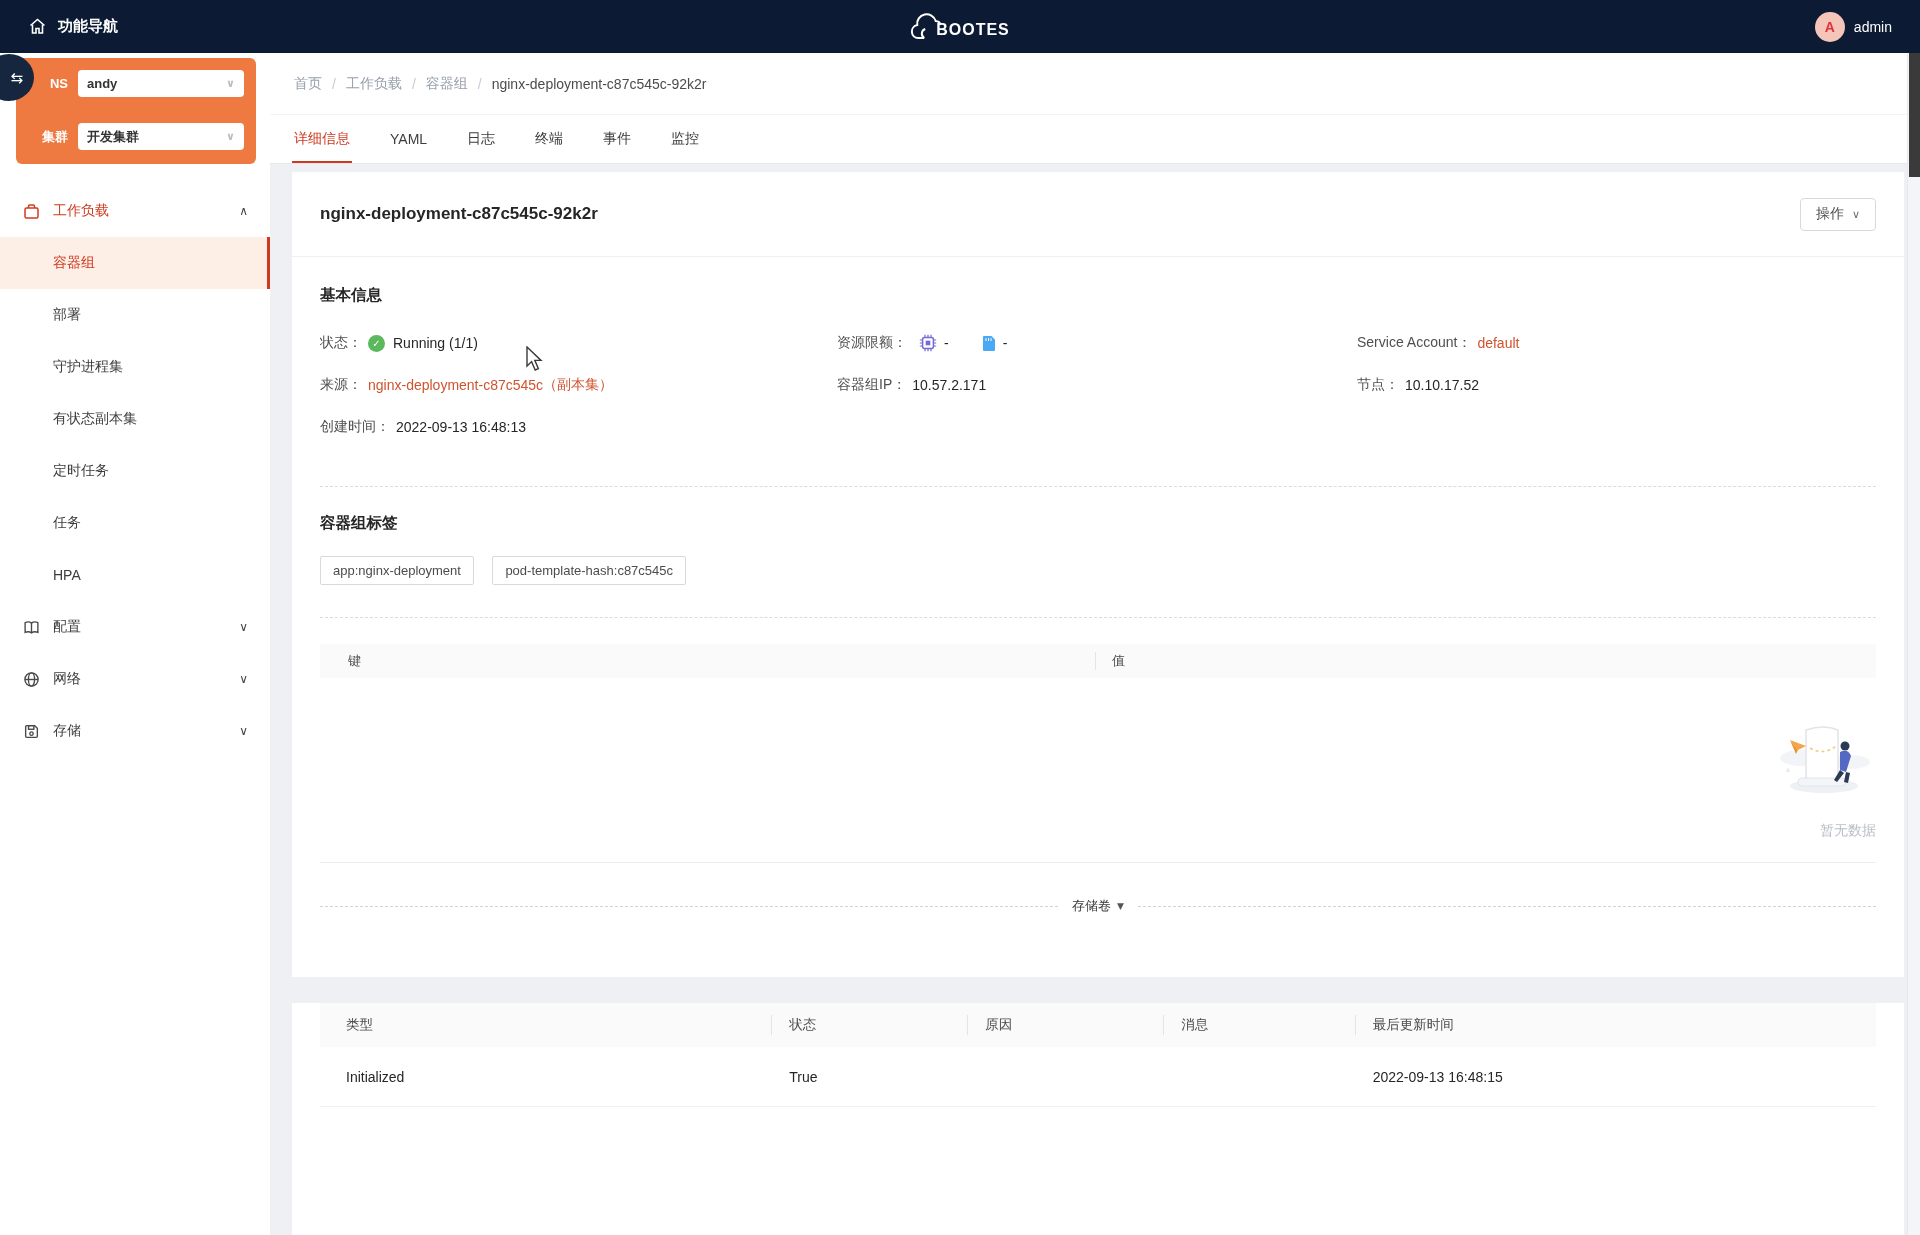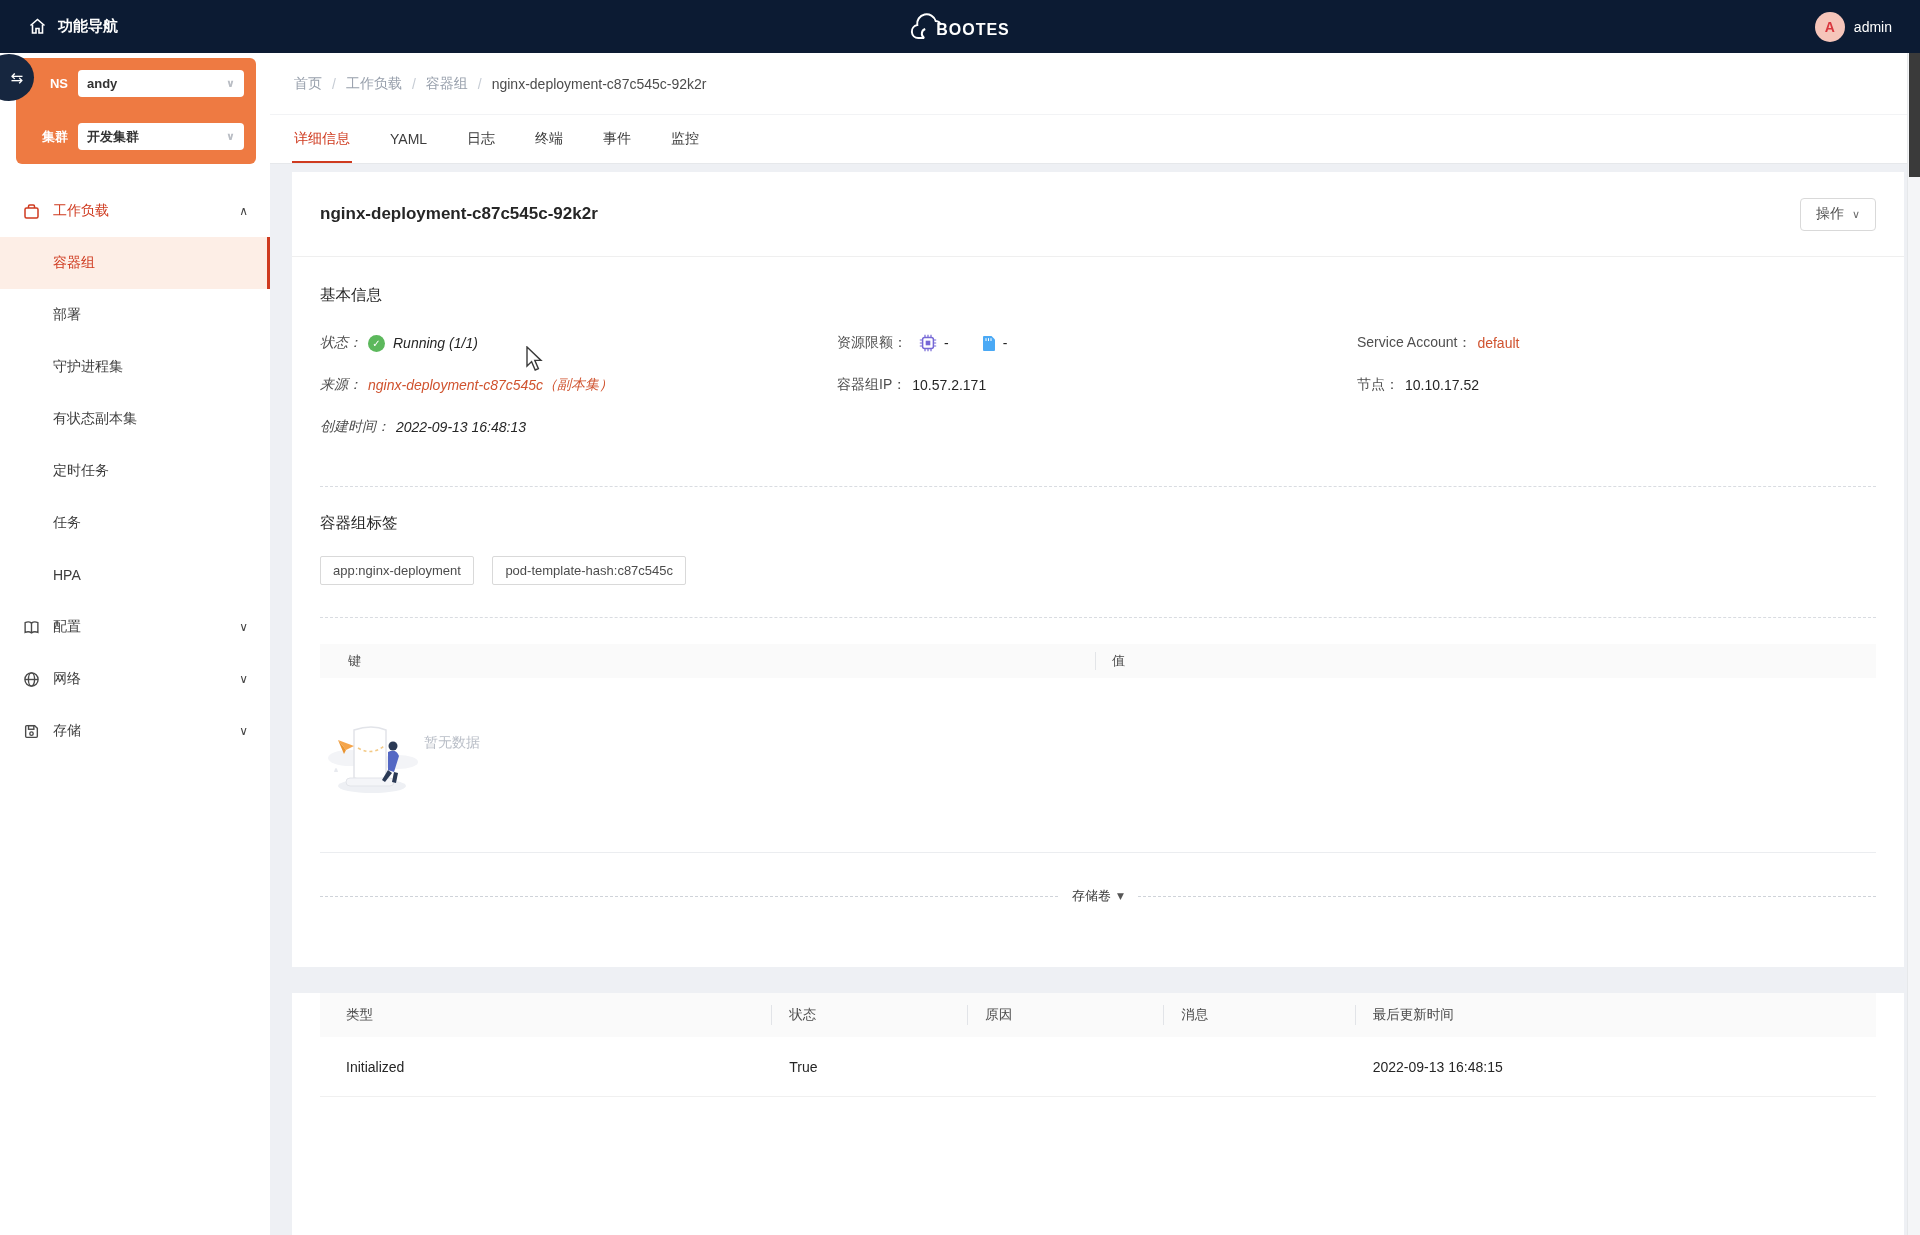--- a/index.html
+++ b/index.html
@@ -47,46 +47,46 @@
 
   .content { flex:1; padding:8px 16px 0 22px; background:#eef0f4; overflow:hidden; }
   .card { background:#fff; }
 
   .card-header { height:85px; display:flex; align-items:center; justify-content:space-between; padding:0 28px; border-bottom:1px solid #efefef; }
   .page-title { font-size:17px; font-weight:bold; color:#262626; }
   .action-btn { height:33px; padding:0 15px; background:#fff; border:1px solid #d9d9d9; border-radius:4px; font-size:14px; color:#4c4c4c; display:flex; align-items:center; gap:8px; cursor:pointer; }
   .action-btn .glyph { font-size:11px; color:#6b6b6b; }
 
   .card-body { padding:0 28px 62px; }
-  .section-heading { font-size:15.5px; font-weight:normal; color:#262626; }
+  .section-heading { font-size:15.5px; font-weight:bold; color:#262626; }
   .h-basic { margin-top:28px; }
   .info-grid { display:flex; margin-top:26px; }
   .info-col { display:flex; flex-direction:column; gap:20px; }
-  .info-col.c1 { width:517px;font-style:italic; } .info-col.c2 { width:520px; } .info-col.c3 { flex:1; }
+  .info-col.c1 { width:517px; } .info-col.c2 { width:520px; } .info-col.c3 { flex:1; }
   .info-item { display:flex; align-items:center; font-size:14px; color:#262626; height:22px; }
   .info-label { color:#4f4f4f; margin-right:6px; white-space:nowrap; }
   .status-icon { width:17px; height:17px; border-radius:50%; background:#5cb85c; color:#fff; font-size:10px; display:flex; align-items:center; justify-content:center; margin-right:8px; flex-shrink:0; }
   .red-link { color:#d0532f; cursor:pointer; text-decoration:none; }
   .red-text { color:#d0532f; }
   .quota-ic { margin:0 7px 0 6px; display:flex; }
   .quota-gap { width:26px; }
 
   .dashed-divider { border-top:1px dashed #d9dce1; margin-top:48px; }
   .h-labels { margin-top:26px; }
   .tags-row { margin-top:22px; }
   .tag { border:1px solid #d9d9d9; border-radius:2px; padding:6px 12px; font-size:13px; color:#4c4c4c; margin-right:14px; display:inline-block; background:#fff; }
 
   .divider-2 { margin-top:32px; }
   .h-ann { margin-top:26px; }
   .ann-table { margin-top:26px; }
   .ann-header { display:flex; background:#fafafa; height:34px; align-items:center; font-size:13px; color:#4c4c4c; }
   .ann-col1 { width:49.8%; padding-left:28px; }
   .ann-vsep { width:1px; height:18px; background:#e3e5e8; }
   .ann-col2 { flex:1; padding-left:16px; }
-  .empty-wrap { padding:42px 0 44px; display:flex; flex-direction:row; align-items:flex-start; border-bottom:1px solid #ebedf0; }
+  .empty-wrap { padding:42px 0 22px; display:flex; flex-direction:column; align-items:flex-end; border-bottom:1px solid #ebedf0; }
   .empty-text { margin-top:14px; font-size:14px; color:#b9bec7; }
 
   .collapse-row { display:flex; align-items:center; margin-top:34px; }
   .dash-line { flex:1; border-top:1px dashed #cfd3d9; }
   .collapse-label { margin:0 14px; font-size:13px; color:#3c3c3c; display:flex; align-items:center; gap:6px; cursor:pointer; }
   .collapse-label .glyph { font-size:9px; color:#555; }
 
   
   .card2 { margin-top:8px; min-height:242px; }
   .sa-heading-row { padding:20px 28px 16px; border-bottom:1px solid #f0f0f0; }

